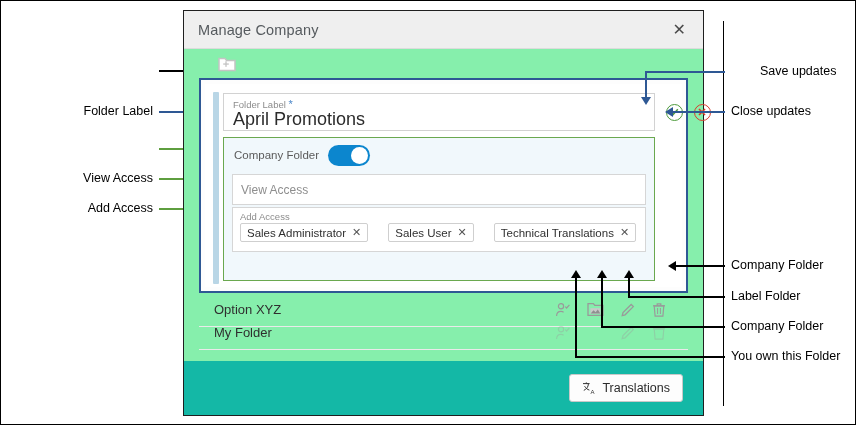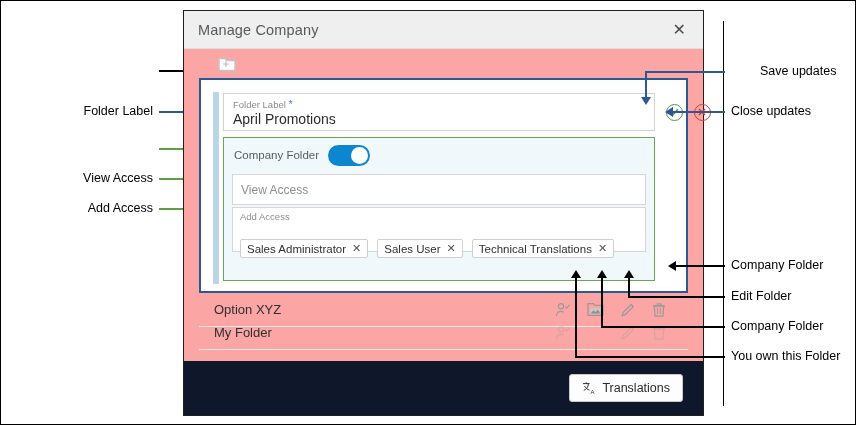--- a/index.html
+++ b/index.html
@@ -34,73 +34,73 @@
   .divider{position:absolute;background:#000000;width:1.4px;}
 
   
   #dialog{position:absolute;left:182px;top:9px;width:521px;height:406px;
           background:#fbfbfb;border:1.4px solid #1f1f1f;box-sizing:border-box;}
   #dlg-header{height:38px;background:#efefef;border-bottom:1px solid #dcdcdc;
               display:flex;align-items:center;justify-content:space-between;padding:0 13px 0 14px;box-sizing:border-box;}
   #dlg-title{font-size:14.5px;color:#555a5e;letter-spacing:.15px;}
   #dlg-close{font-size:16px;color:#4a4a4a;line-height:1;cursor:pointer;padding:2px 4px;}
 
-  #dlg-body{position:relative;height:313px;background:#fca5a5;text-decoration:underline;}
+  #dlg-body{position:relative;height:313px;background:#86efac;text-decoration:underline;}
 
   
   #addfolder-row{height:30px;display:flex;align-items:center;padding-left:34px;box-sizing:border-box;}
   .folder-plus{display:block;}
 
   
   #edit-card{position:absolute;left:15px;top:29px;width:489px;height:215px;
              border:2.2px solid #2e5894;background:#fdfdfd;box-sizing:border-box;}
   #edit-inner{position:absolute;left:4px;top:4px;right:4px;bottom:4px;background:#ffffff;}
 
   
   .accent-bar{position:absolute;left:8px;top:8px;width:6px;height:192px;background:#b9d6e6;border-radius:1px;}
 
   
   #label-field{position:absolute;left:18px;top:9px;width:432px;height:38px;
                background:#ffffff;border:1px solid #d2d2d2;box-sizing:border-box;padding:4px 9px;}
   .field-caption{font-size:9.5px;color:#8c8c8c;line-height:12px;}
   .req{color:#4a86c8;font-size:11px;}
-  .field-value{font-size:14px;color:#2b2b2b;line-height:17px;}
+  .field-value{font-size:18px;color:#2b2b2b;line-height:17px;}
 
   
   .circ{position:absolute;width:17px;height:17px;border-radius:50%;box-sizing:border-box;}
   #save-btn{left:461px;top:20px;border:1.6px solid #4e9b3c;}
   #cancel-btn{left:489px;top:20px;border:1.6px solid #d93b2b;}
 
   
   #access-panel{position:absolute;left:18px;top:53px;width:432px;height:144px;
                 border:1.8px solid #6aa84f;background:#f1f8fc;box-sizing:border-box;}
   #company-row{display:flex;align-items:center;height:34px;padding-left:10px;}
   #company-lbl{font-size:11.5px;color:#5b5b5b;margin-right:9px;}
   .toggle{width:42px;height:21px;border-radius:11px;background:#0c86ce;position:relative;cursor:pointer;}
   .toggle .knob{position:absolute;right:2px;top:2px;width:17px;height:17px;border-radius:50%;background:#ffffff;}
 
   #view-access{position:absolute;left:8px;top:36px;width:414px;height:31px;background:#ffffff;
                border:1px solid #d6d6d6;box-sizing:border-box;display:flex;align-items:center;padding-left:8px;}
   .placeholder{font-size:12px;color:#8e8e8e;}
 
   #add-access{position:absolute;left:8px;top:69px;width:414px;height:45px;background:#ffffff;
               border:1px solid #d6d6d6;box-sizing:border-box;padding:3px 7px;}
-  .chips{display:flex;gap:9px;margin-top:16px;}
+  .chips{display:flex;gap:20px;margin-top:0;}
   .chip{border:1px solid #cfcfcf;background:#ffffff;border-radius:2px;
         padding:2px 6px;font-size:11.5px;color:#303030;display:flex;align-items:center;gap:6px;white-space:nowrap;}
   .chip .x{font-size:11px;color:#555;cursor:pointer;}
 
   
   .frow{position:absolute;left:15px;width:489px;height:34px;border-bottom:1px solid #eaeaea;
         display:flex;align-items:center;box-sizing:border-box;}
   .frow .name{font-size:13px;color:#2f2f2f;padding-left:15px;}
   .frow .icons{margin-left:auto;display:flex;align-items:center;gap:16px;padding-right:22px;}
 
   
-  #dlg-footer{position:absolute;left:0;bottom:0;width:100%;height:54px;background:#0f172a;
+  #dlg-footer{position:absolute;left:0;bottom:0;width:100%;height:54px;background:#14b8a6;
               display:flex;align-items:center;justify-content:flex-end;gap:10px;padding-right:20px;box-sizing:border-box;}
   .btn{border:1px solid #c9c9c9;background:#fdfdfd;border-radius:3px;height:26px;
        display:flex;align-items:center;gap:6px;padding:0 12px;font-size:12.5px;color:#2b2b2b;cursor:pointer;}
 </style>
 </head>
 <body>
 
 <div id="canvas">
 
   <div class="ln h" style="left:158px;top:69px;width:42px;"></div>
@@ -281,21 +281,21 @@
   <div class="arrow blue down-tip" style="left:640px;top:96px;"></div>
 
   <div class="anno right" style="left:730px;top:104px;">Close updates</div>
   <div class="ln h blue" style="left:672px;top:110px;width:52px;"></div>
   <div class="arrow blue left-tip" style="left:664px;top:106px;"></div>
 
   <div class="anno right" style="left:730px;top:258px;">Company Folder</div>
   <div class="ln h" style="left:675px;top:264px;width:49px;"></div>
   <div class="arrow left-tip" style="left:667px;top:260px;"></div>
 
-  <div class="anno right" style="left:730px;top:289px;">Edit Folder</div>
+  <div class="anno right" style="left:730px;top:289px;">Label Folder</div>
   <div class="ln h" style="left:627px;top:295px;width:97px;"></div>
   <div class="ln v" style="left:627px;top:277px;height:19px;"></div>
   <div class="arrow up-tip" style="left:623px;top:269px;"></div>
 
   <div class="anno right" style="left:730px;top:319px;">Company Folder</div>
   <div class="ln h" style="left:600px;top:325px;width:124px;"></div>
   <div class="ln v" style="left:600px;top:277px;height:49px;"></div>
   <div class="arrow up-tip" style="left:596px;top:269px;"></div>
 
   <div class="anno right" style="left:730px;top:349px;">You own this Folder</div>

